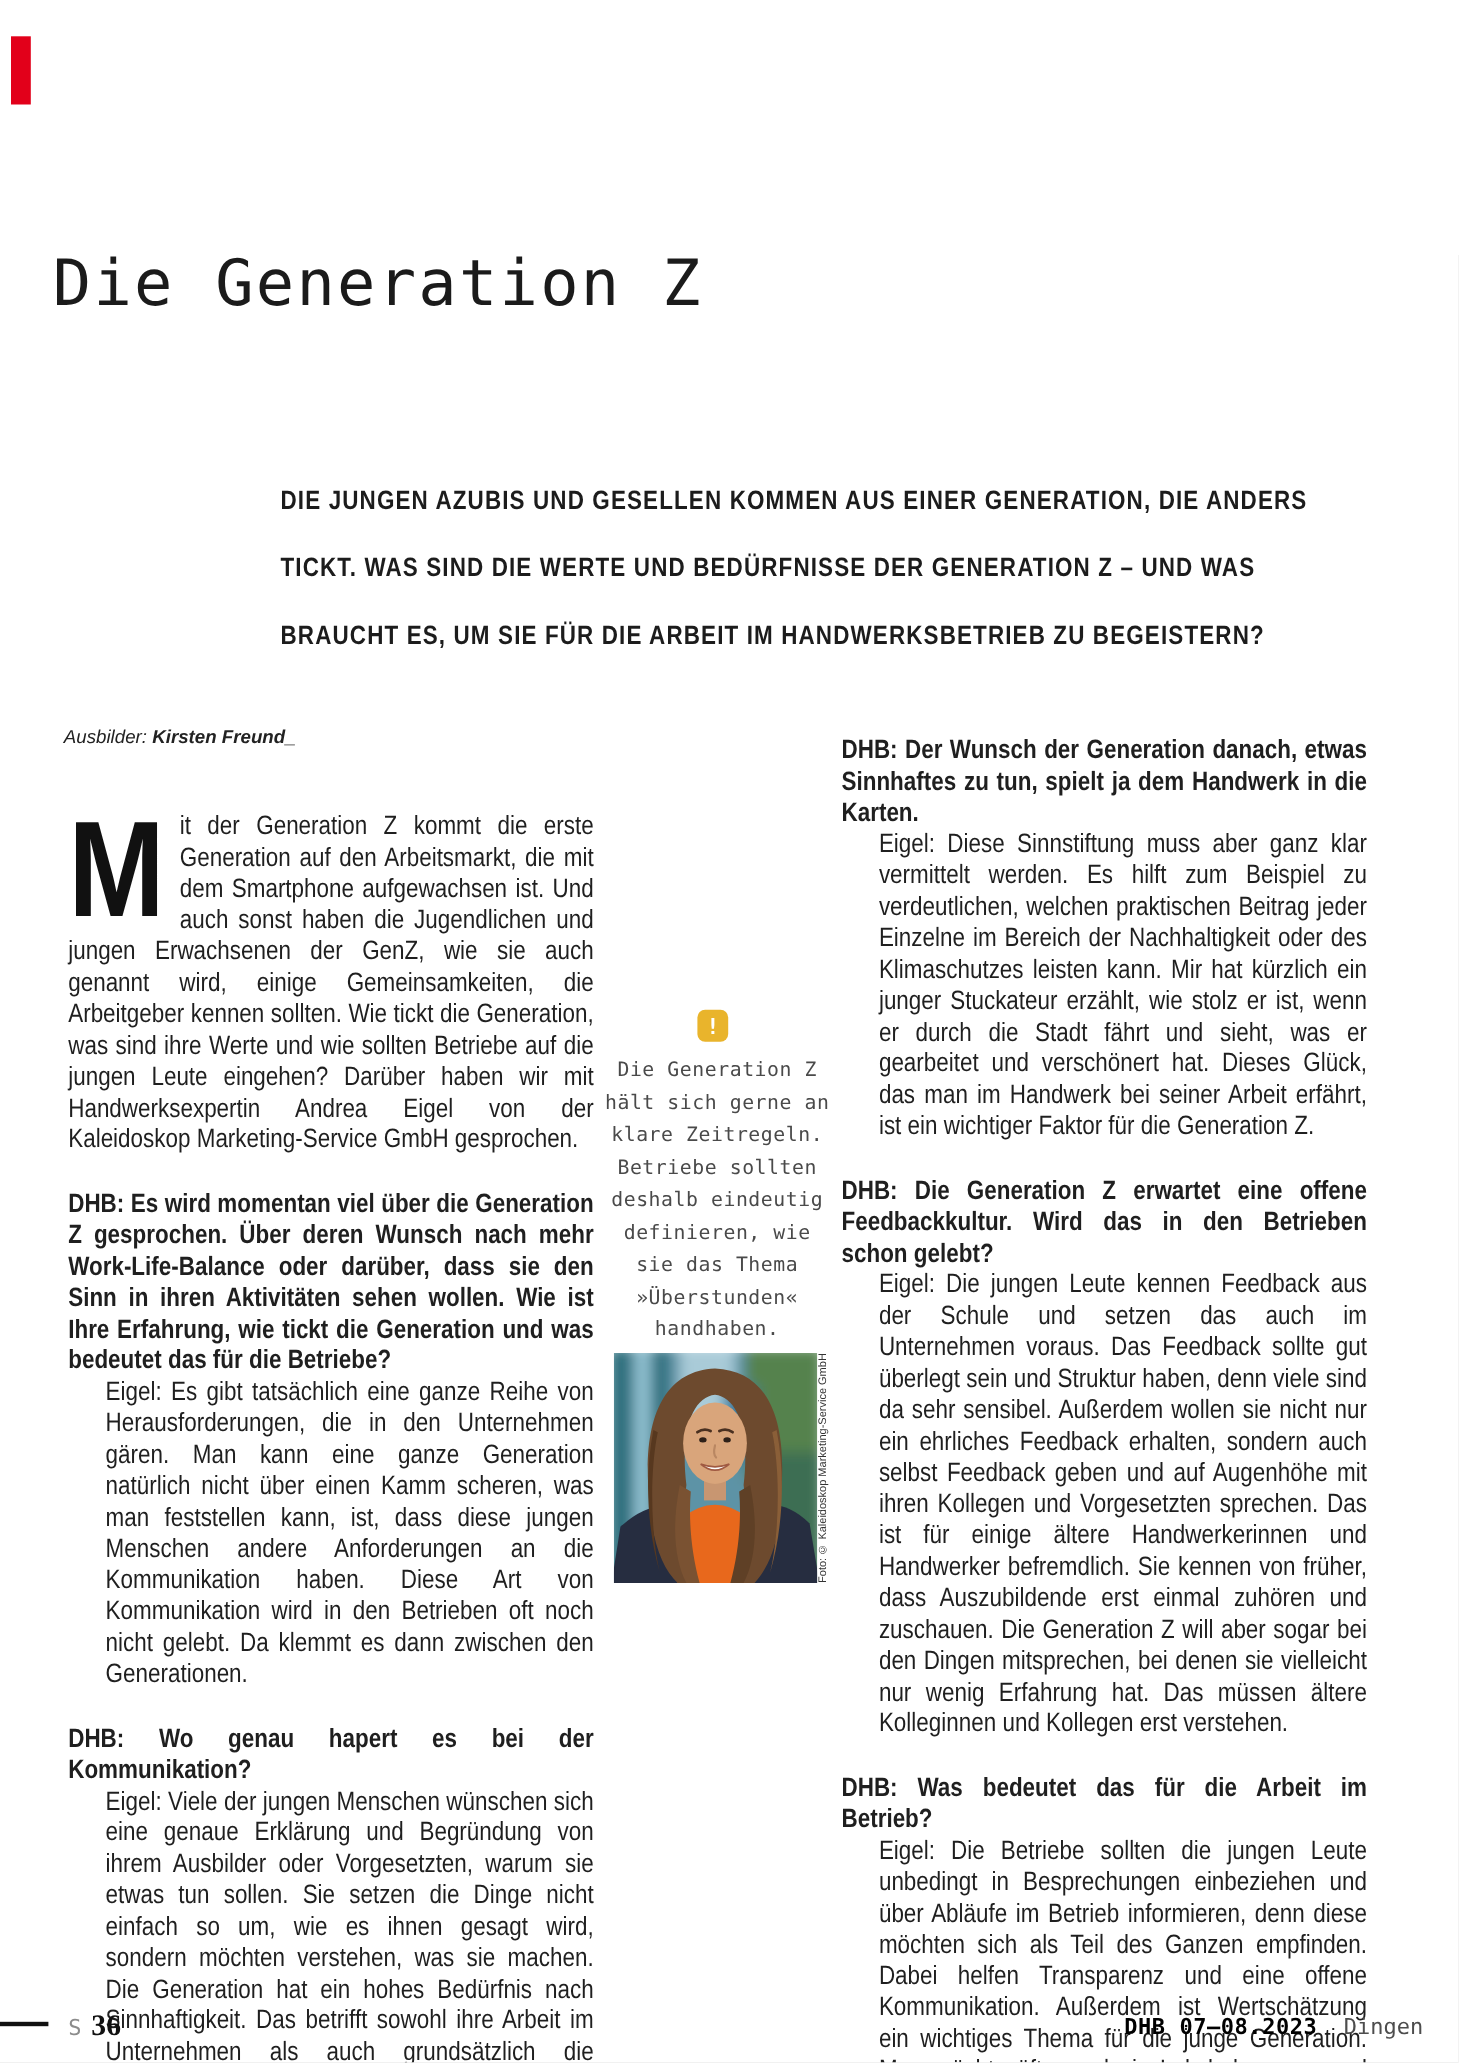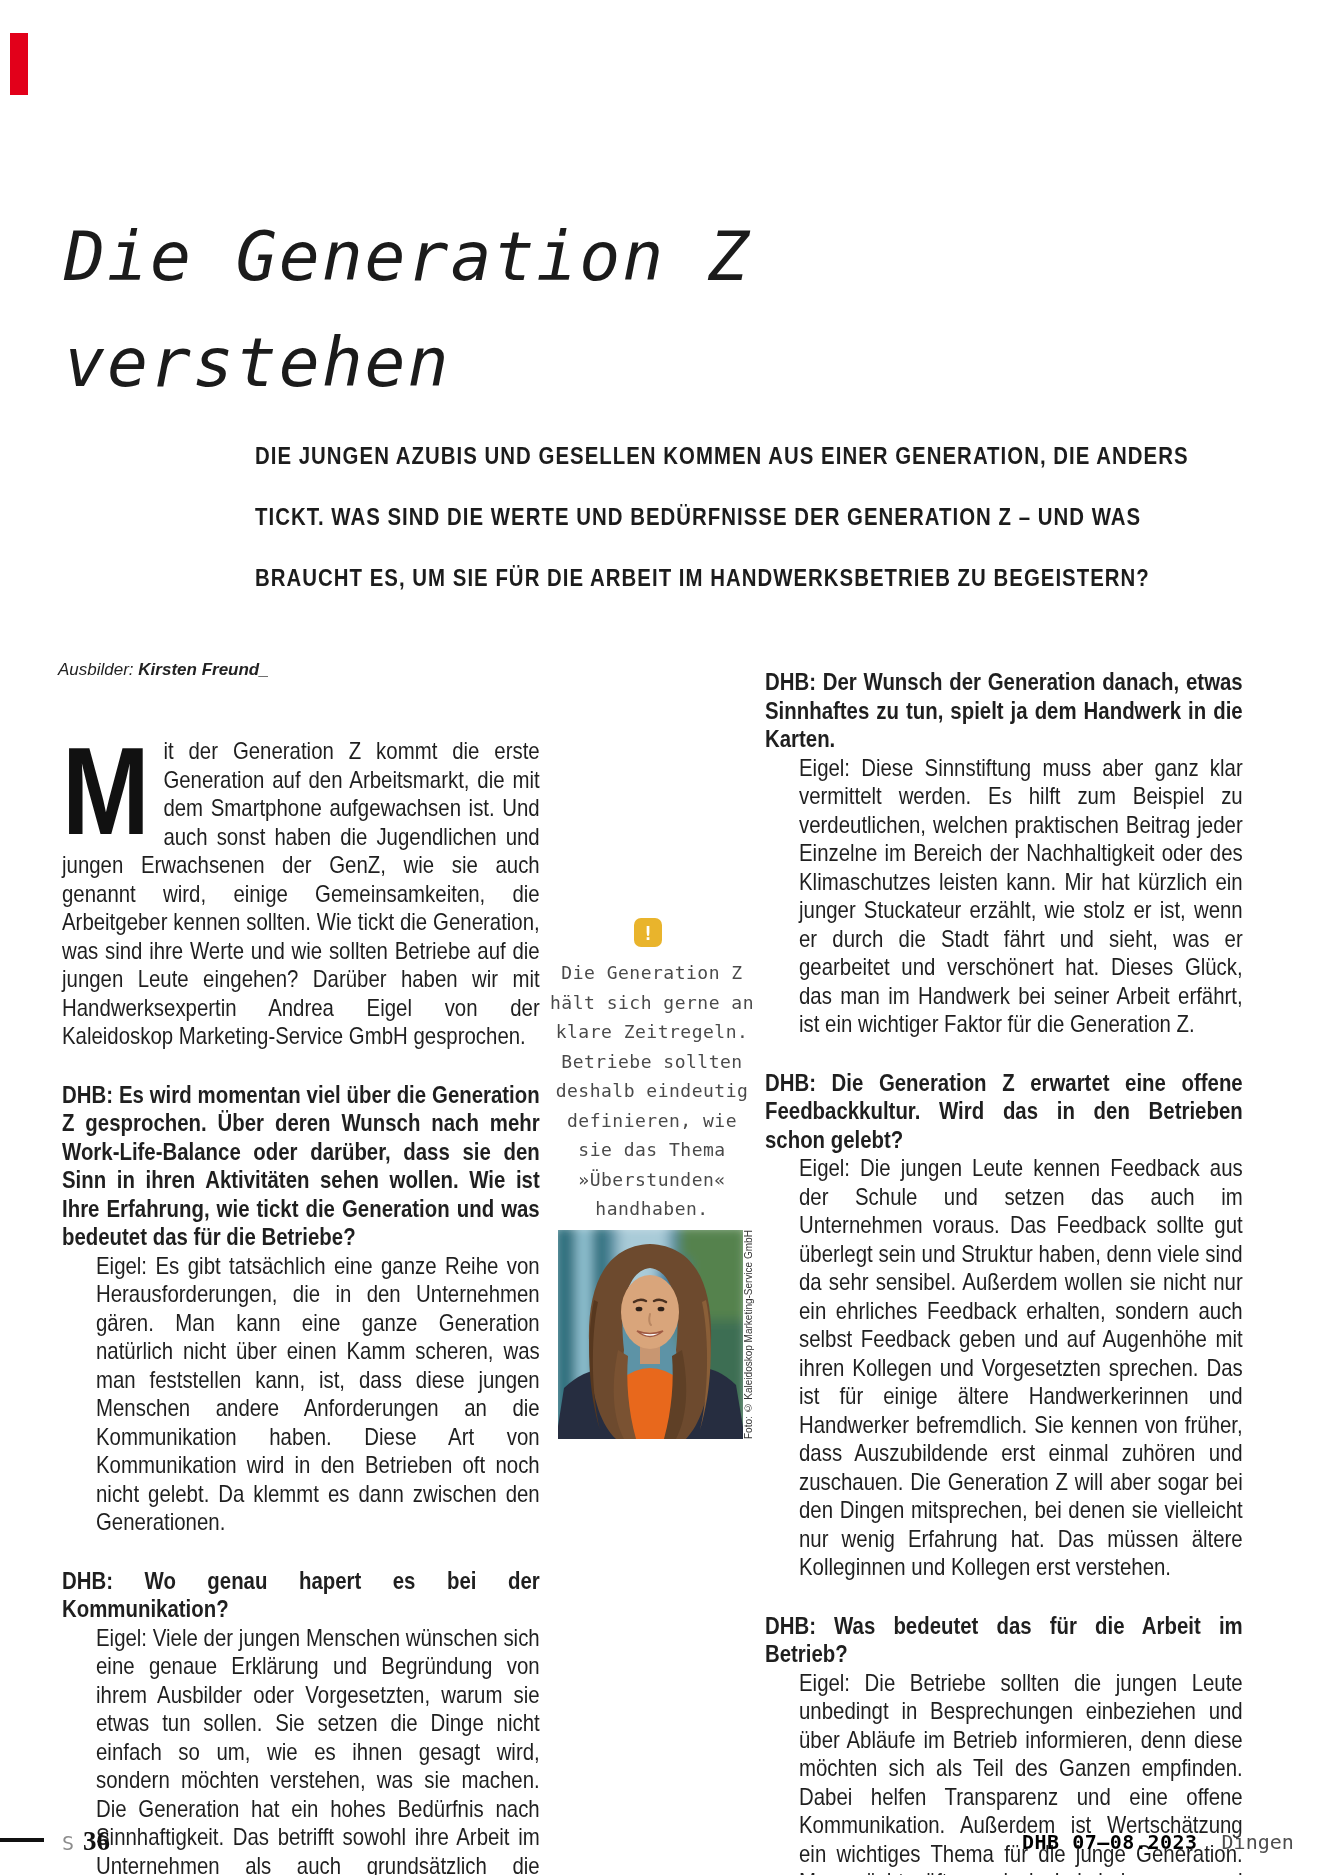--- a/index.html
+++ b/index.html
@@ -10,24 +10,24 @@
     overflow:hidden;
     font-family:"Liberation Sans",sans-serif;
     color:#1f1f1f;
   }
   
   .accent-bar{
     position:absolute;left:10px;top:33px;width:18px;height:62px;
     background:#e2001a;
   }
   .title{
-    position:absolute;left:64px;top:204px;
-    font-family:"DejaVu Sans Mono",monospace;
-    font-size:68px;line-height:106px;letter-spacing:2px;
-    color:#1b1b1b;white-space:nowrap;font-weight:500;font-style:italic;
+    position:absolute;left:48px;top:204px;
+    font-family:"DejaVu Sans Mono",monospace;
+    font-size:58px;line-height:106px;letter-spacing:2px;
+    color:#1b1b1b;white-space:nowrap;font-weight:500;
   }
   .standfirst{
     position:absolute;left:255px;top:425px;width:1180px;
     transform:scaleX(0.85);transform-origin:0 0;
   }
   .standfirst div{
     font-weight:bold;font-size:24px;line-height:61px;
     letter-spacing:1.2px;color:#1c1c1c;white-space:nowrap;
   }
   .byline{
@@ -97,21 +97,20 @@
 </style>
 </head>
 <body>
 
 <div class="page">
 
   <div class="accent-bar"></div>
 
   <div class="title">
     <div>Die Generation Z</div>
-    <div>verstehen</div>
   </div>
 
   <div class="standfirst">
     <div>DIE JUNGEN AZUBIS UND GESELLEN KOMMEN AUS EINER GENERATION, DIE ANDERS</div>
     <div>TICKT. WAS SIND DIE WERTE UND BEDÜRFNISSE DER GENERATION Z – UND WAS</div>
     <div>BRAUCHT ES, UM SIE FÜR DIE ARBEIT IM HANDWERKSBETRIEB ZU BEGEISTERN?</div>
   </div>
 
   <div class="byline">
     <span>Ausbilder:</span>

